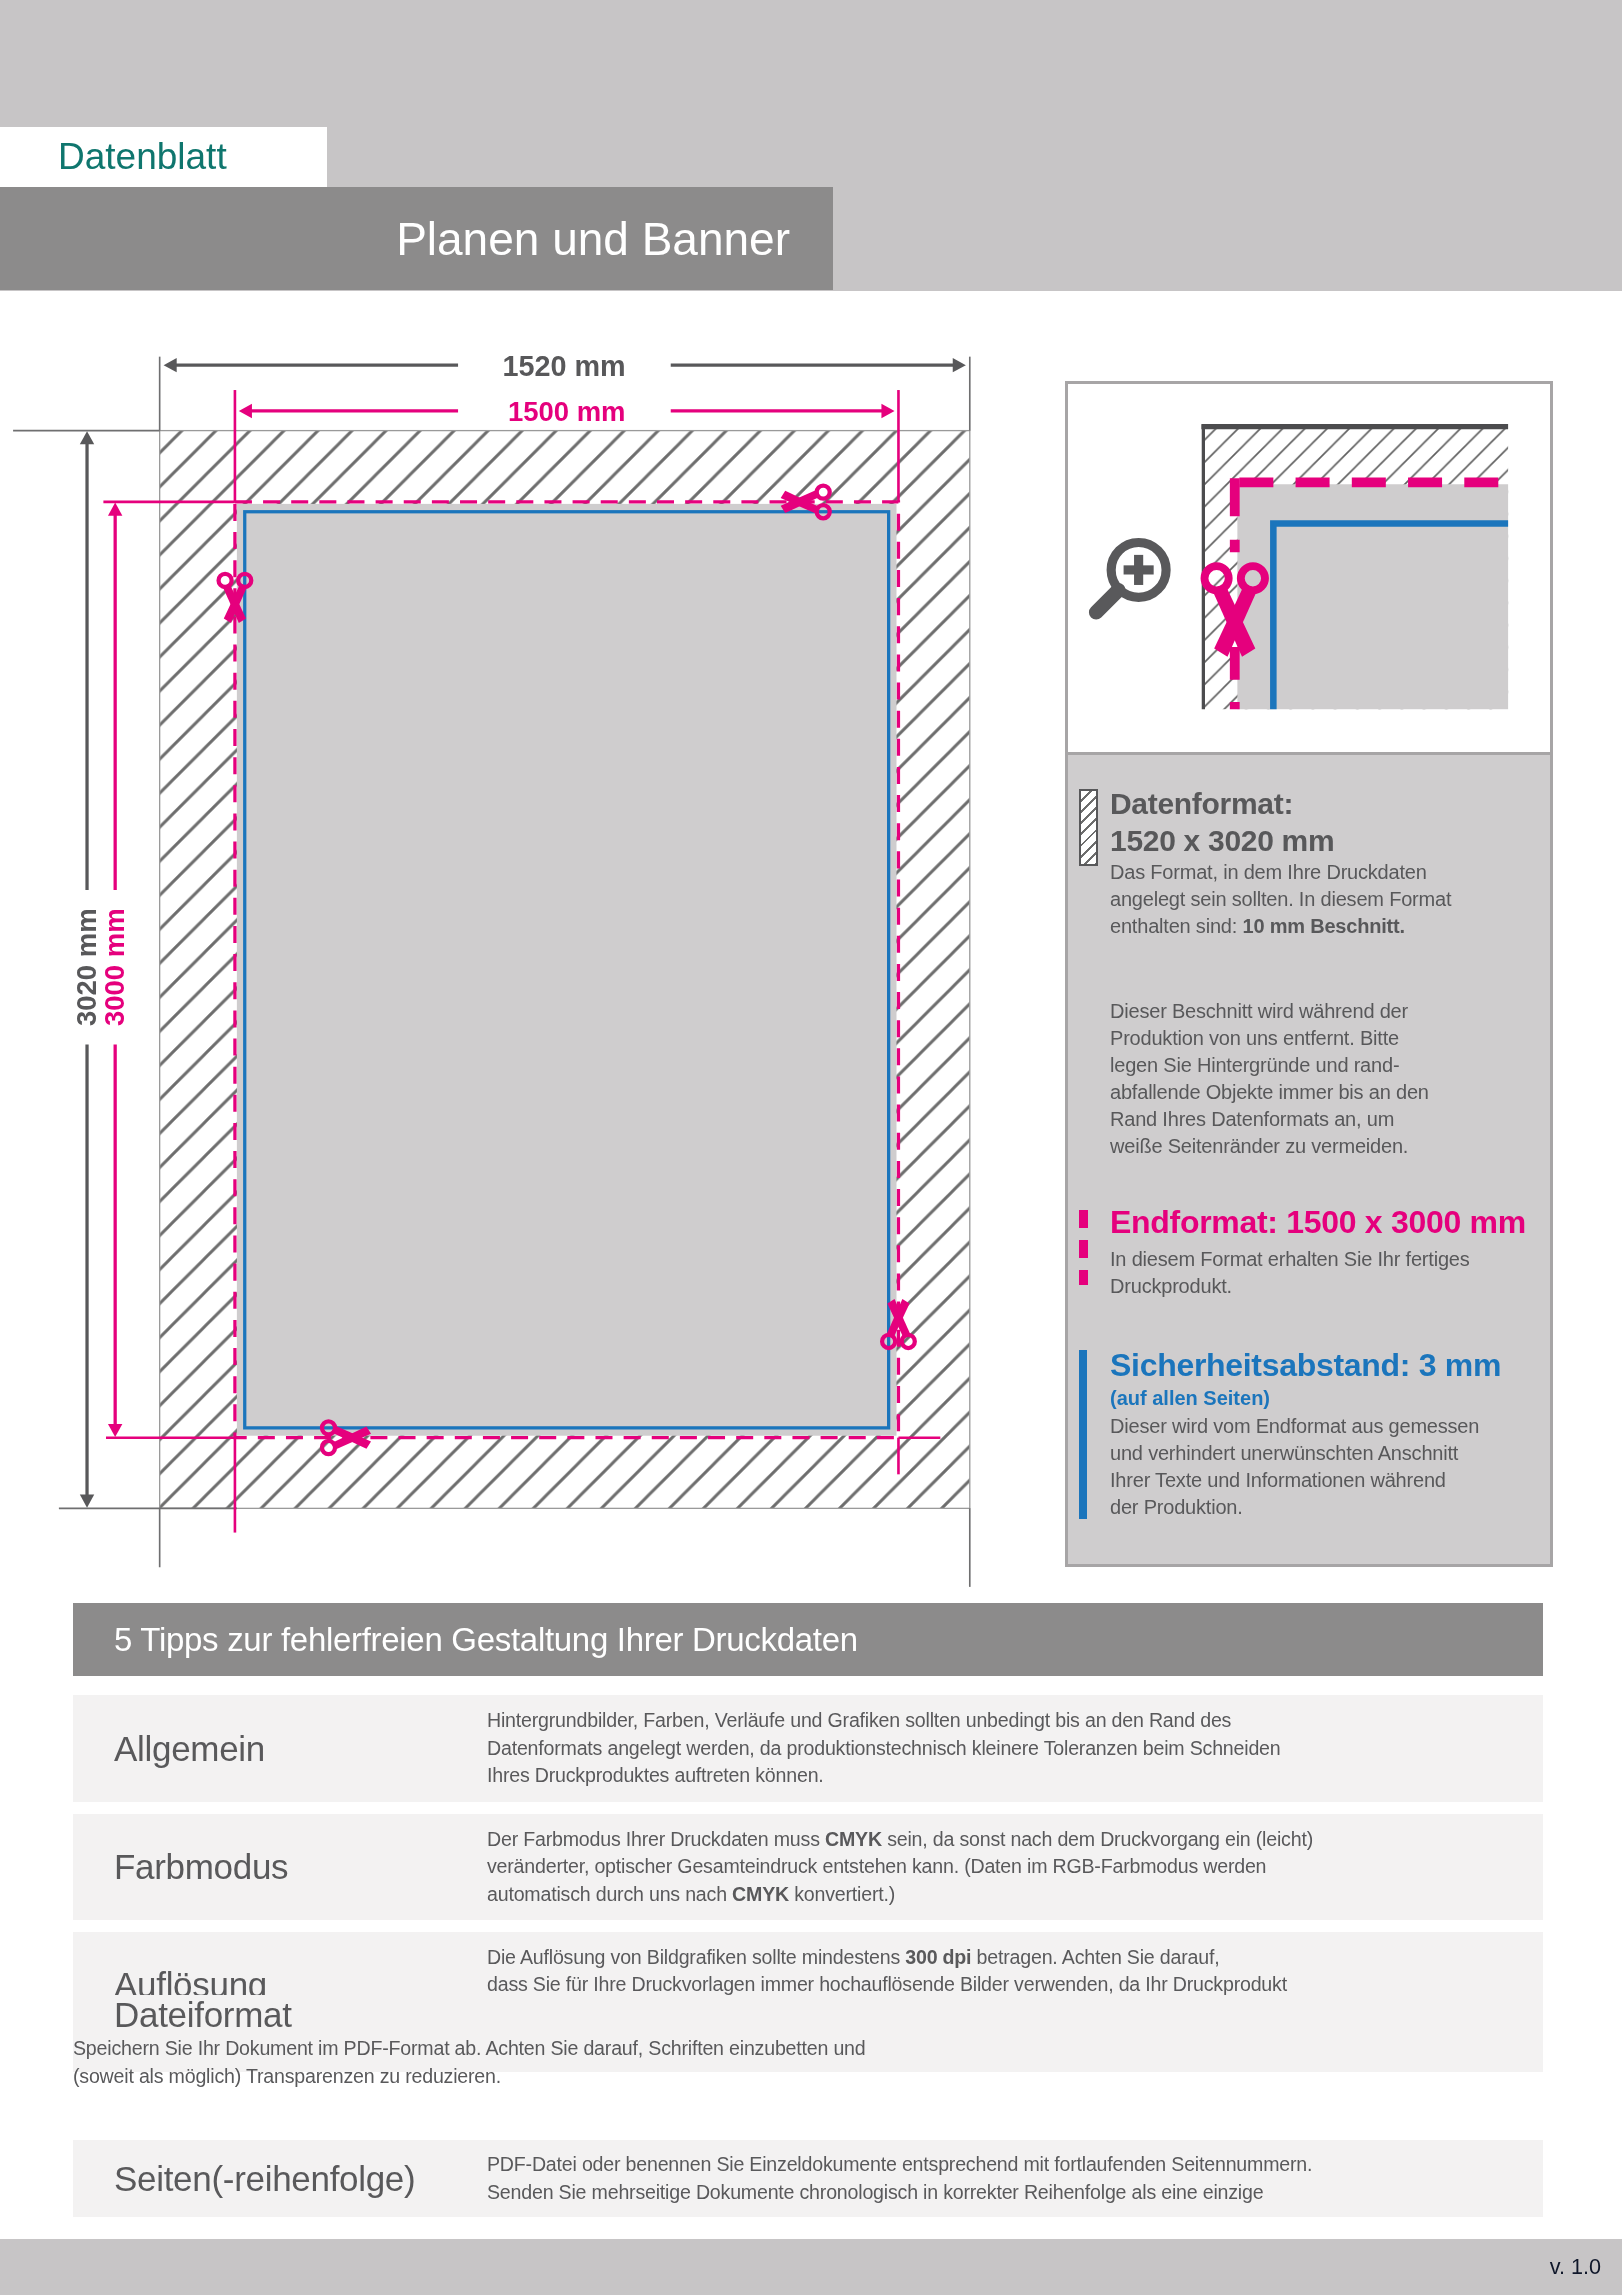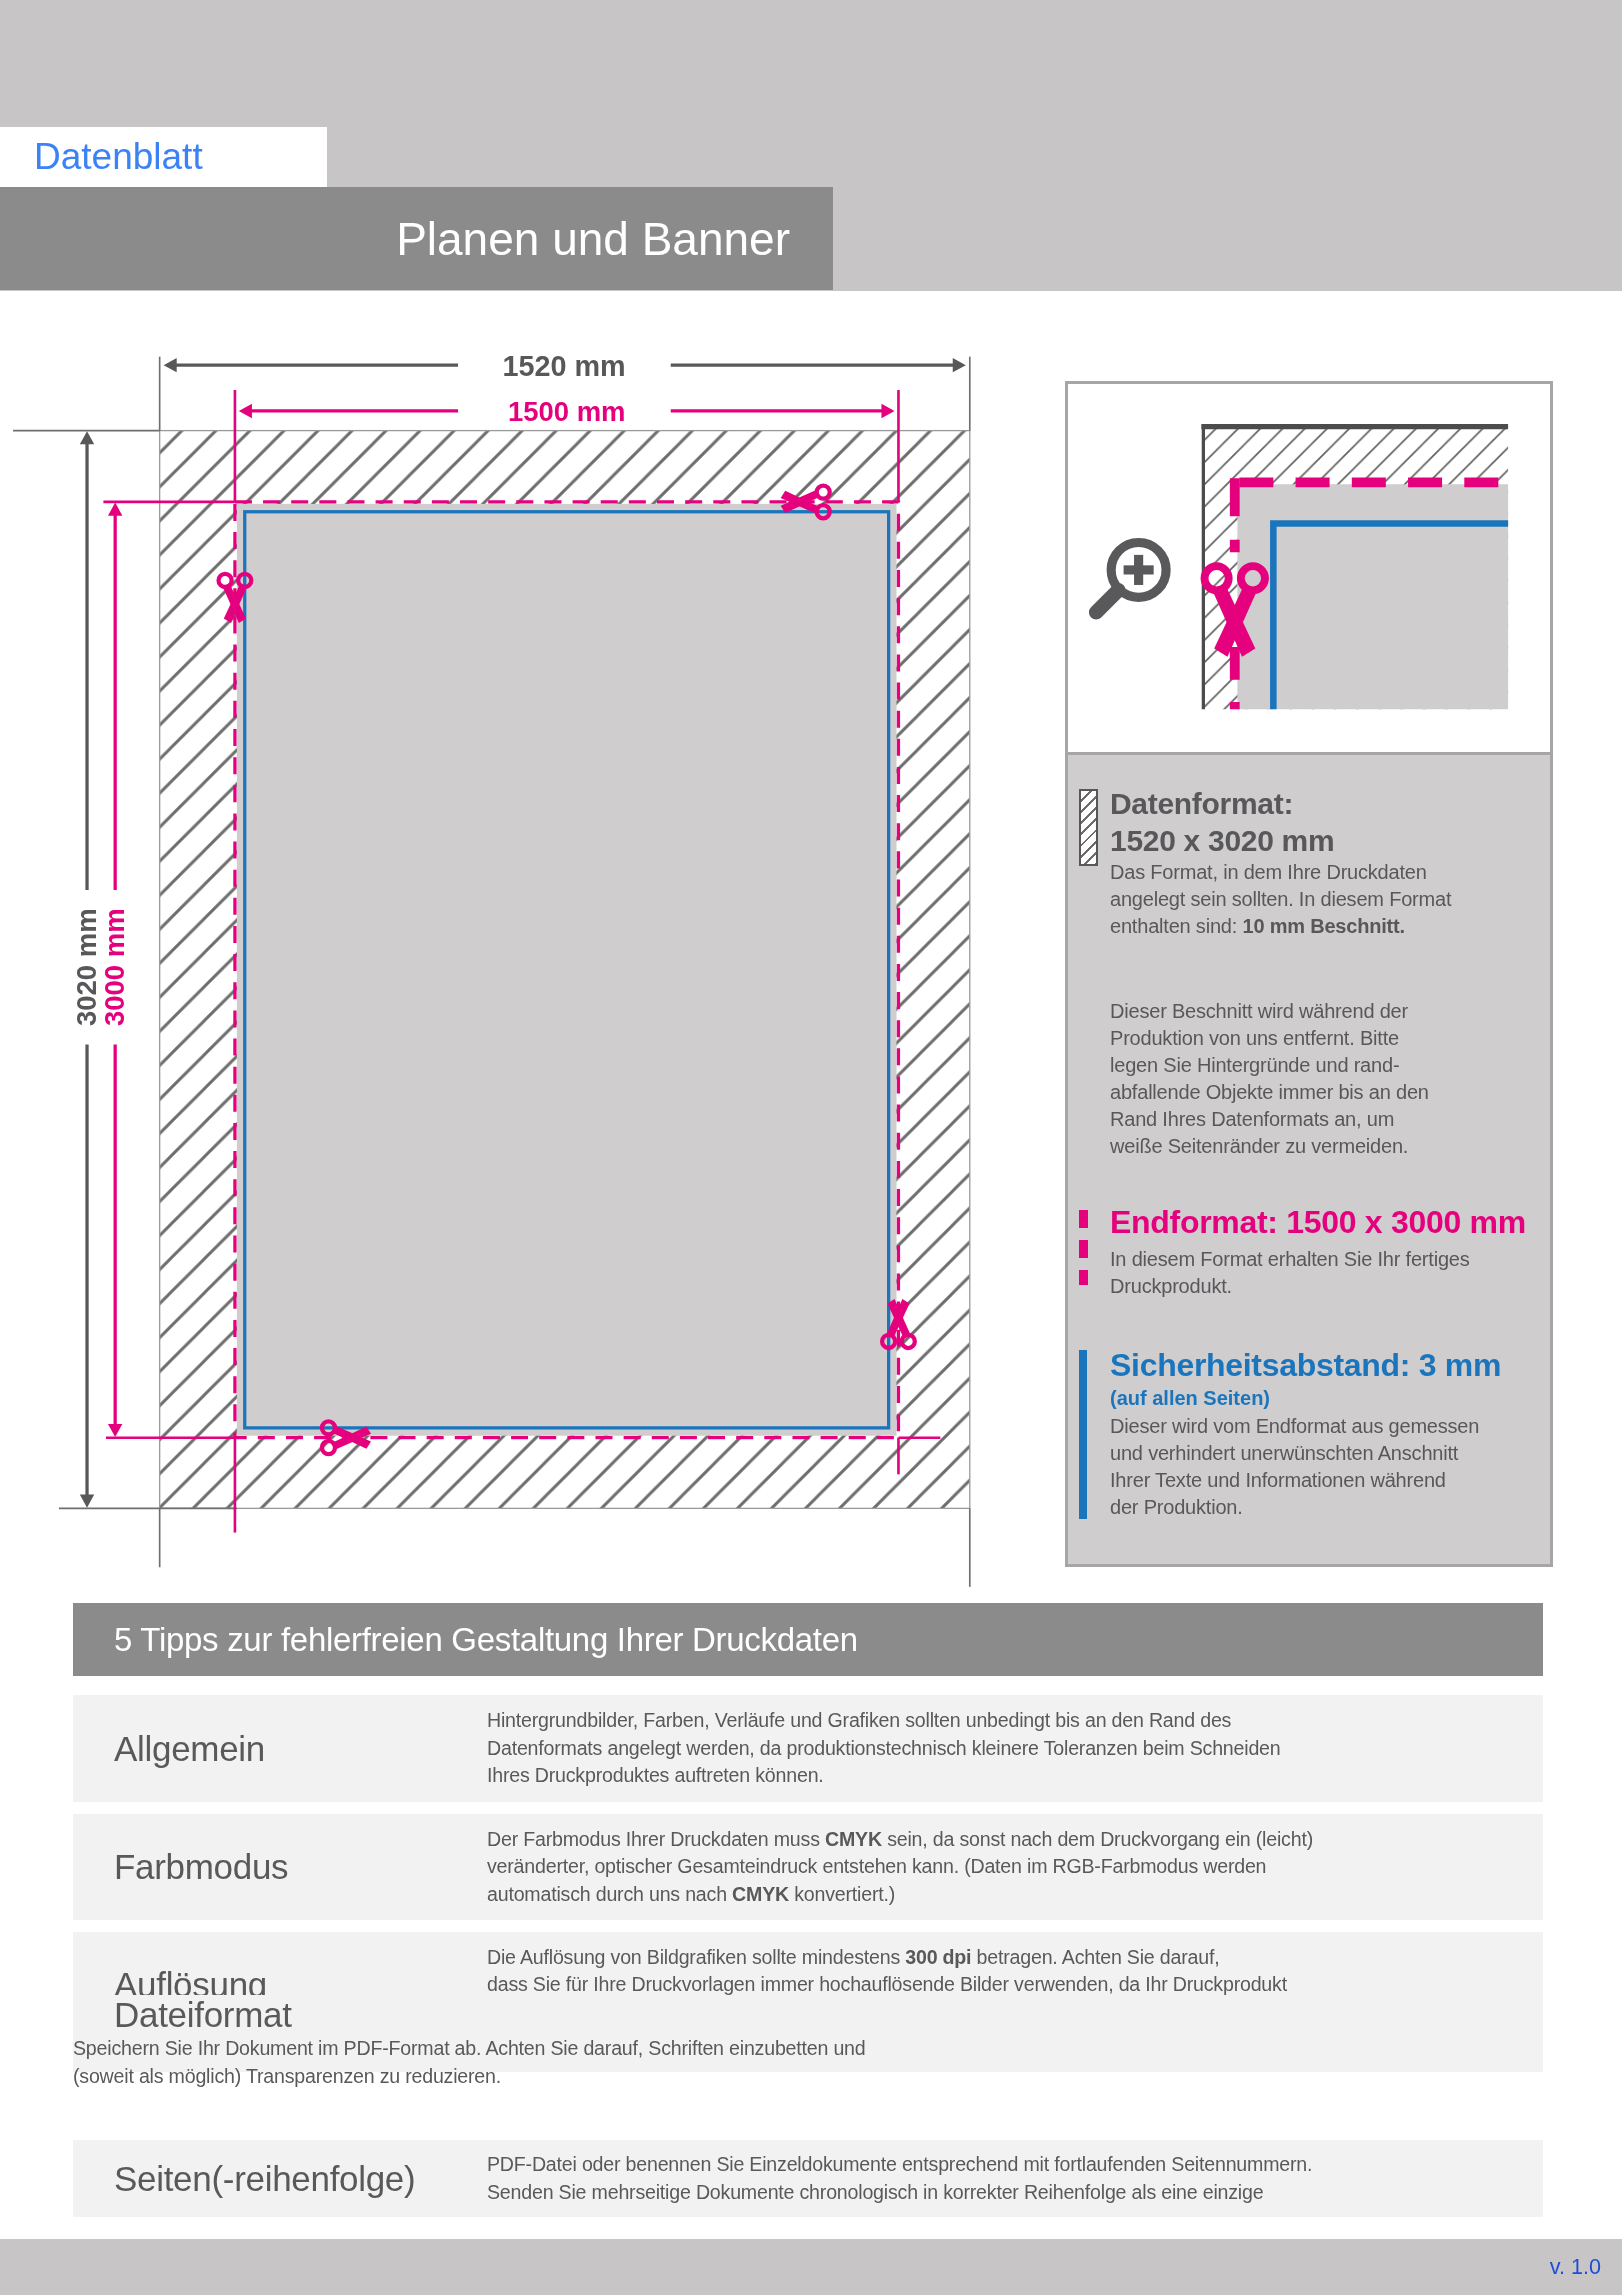--- a/index.html
+++ b/index.html
@@ -4,21 +4,21 @@
 <style>
   html,body{margin:0;padding:0;}
   body{width:1623px;height:2295px;position:relative;background:#ffffff;
        font-family:"Liberation Sans",sans-serif;color:#58585a;overflow:hidden;}
   .abs{position:absolute;}
 
   
   #top-band{left:0;top:0;width:1623px;height:291px;background:#c7c5c6;}
   #title-box{left:0;top:127px;width:327px;height:60px;background:#ffffff;
              display:flex;align-items:center;}
-  #title-box span{font-size:37px;padding-left:34px;color:#3b82f6;}
+  #title-box span{font-size:37px;padding-left:58px;color:#0f766e;}
   #title-bar{left:0;top:187px;width:833px;height:103px;background:#8c8b8b;
              display:flex;align-items:center;justify-content:flex-end;}
   #title-bar span{font-size:46px;color:#ffffff;padding-right:43px;}
 
   
   #right-col{left:1065px;top:381px;width:488px;height:1186px;background:#ffffff;
              border:3.9px solid #a7a5a6;box-sizing:border-box;}
   #panel{position:absolute;left:0;right:0;top:368px;bottom:0;background:#cfcdce;
          border-top:3.9px solid #a7a5a6;}
   .pblock{position:absolute;left:42px;right:9.2px;}
@@ -43,21 +43,21 @@
   .tip-row{left:73px;width:1470px;background:#f3f2f2;display:flex;}
   .tip-label{width:414px;display:flex;align-items:center;}
   .tip-label span{font-size:35px;color:#59595b;padding-left:41px;letter-spacing:-0.3px;}
   .tip-body{flex:1;display:flex;flex-direction:column;justify-content:center;}
   .tip-body .tline{font-size:19.6px;line-height:27.5px;color:#59595b;white-space:nowrap;letter-spacing:-0.2px;}
   .tip-body .b{font-weight:bold;}
 
   
   #footer-band{left:0;top:2239px;width:1623px;height:56px;background:#c7c5c6;
                display:flex;align-items:center;justify-content:flex-end;}
-  #footer-band span{font-size:21.6px;color:#1d4ed8;padding-right:22px;}
+  #footer-band span{font-size:21.6px;color:#0f172a;padding-right:22px;}
 
   
   svg text{font-family:"Liberation Sans",sans-serif;font-weight:bold;}
 </style>
 </head>
 <body>
 
 <div class="abs" id="top-band"></div>
 <div class="abs" id="title-box">
   <span>Datenblatt</span>

